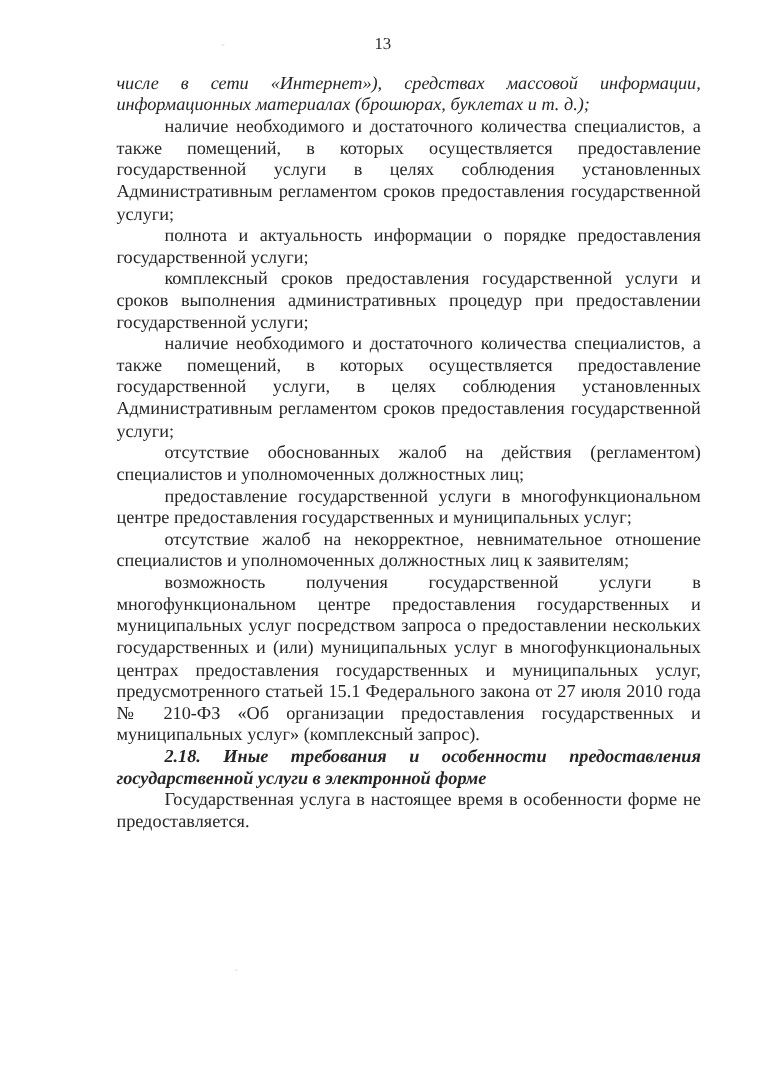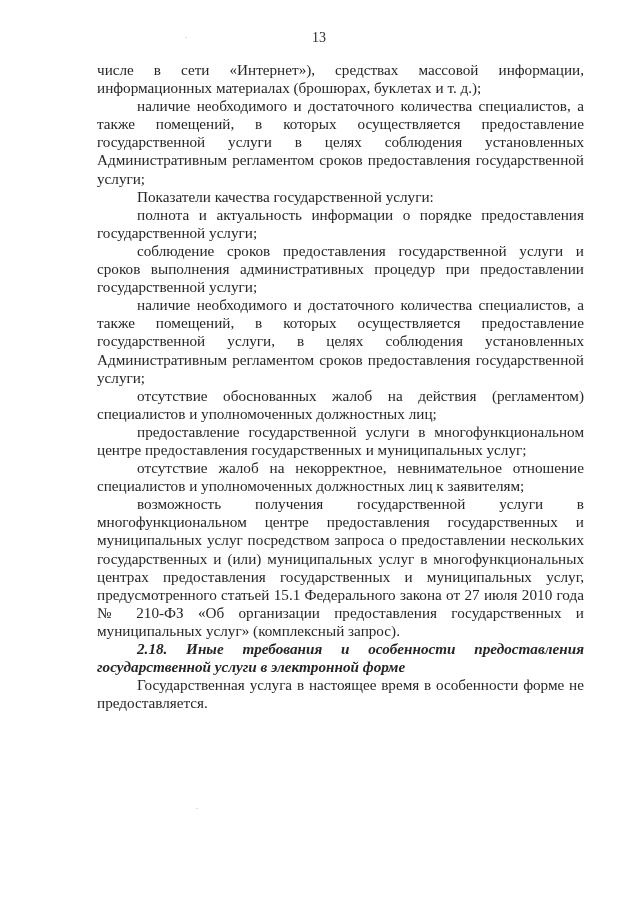--- a/index.html
+++ b/index.html
@@ -7,35 +7,34 @@
   .page-number {
     position: absolute; top: 30px; left: 0; width: 638px; text-align: center;
     font-family: "Liberation Serif", serif; font-size: 14px; color: #2a2a2a;
   }
   .text {
     position: absolute; left: 97px; top: 61px; width: 487px;
     font-family: "Liberation Serif", serif; font-size: 15.2px; line-height: 18.1px;
     color: #262626;
   }
   .p { margin: 0; text-align: justify; text-align-last: left; text-indent: 40px; }
-  .p.noindent { text-indent: 0; }
+  .p.noindent { text-indent: 0; font-style: italic; }
   .p.bold { font-weight: bold; font-style: italic; }
   .dot { position: absolute; width: 2px; height: 1px; background: #ddd; }
 </style>
 </head>
 <body>
 
 <div class="page-number">13</div>
 
 <div class="text">
   <p class="p noindent">числе в сети «Интернет»), средствах массовой информации, информационных материалах (брошюрах, буклетах и т. д.);</p>
   <p class="p">наличие необходимого и достаточного количества специалистов, а также помещений, в которых осуществляется предоставление государственной услуги в целях соблюдения установленных Административным регламентом сроков предоставления государственной услуги;</p>
-  <p class="p">Показатели качества государственной услуги:</p>
   <p class="p">полнота и актуальность информации о порядке предоставления государственной услуги;</p>
-  <p class="p">соблюдение сроков предоставления государственной услуги и сроков выполнения административных процедур при предоставлении государственной услуги;</p>
+  <p class="p">комплексный сроков предоставления государственной услуги и сроков выполнения административных процедур при предоставлении государственной услуги;</p>
   <p class="p">наличие необходимого и достаточного количества специалистов, а также помещений, в которых осуществляется предоставление государственной услуги, в целях соблюдения установленных Административным регламентом сроков предоставления государственной услуги;</p>
   <p class="p">отсутствие обоснованных жалоб на действия (регламентом) специалистов и уполномоченных должностных лиц;</p>
   <p class="p">предоставление государственной услуги в многофункциональном центре предоставления государственных и муниципальных услуг;</p>
   <p class="p">отсутствие жалоб на некорректное, невнимательное отношение специалистов и уполномоченных должностных лиц к заявителям;</p>
   <p class="p">возможность получения государственной услуги в многофункциональном центре предоставления государственных и муниципальных услуг посредством запроса о предоставлении нескольких государственных и (или) муниципальных услуг в многофункциональных центрах предоставления государственных и муниципальных услуг, предусмотренного статьей 15.1 Федерального закона от 27 июля 2010 года № 210-ФЗ «Об организации предоставления государственных и муниципальных услуг» (комплексный запрос).</p>
   <p class="p bold">2.18. Иные требования и особенности предоставления государственной услуги в электронной форме</p>
   <p class="p">Государственная услуга в настоящее время в особенности форме не предоставляется.</p>
 </div>
 
 <div class="dot" style="left:185px; top:37px;"></div>

